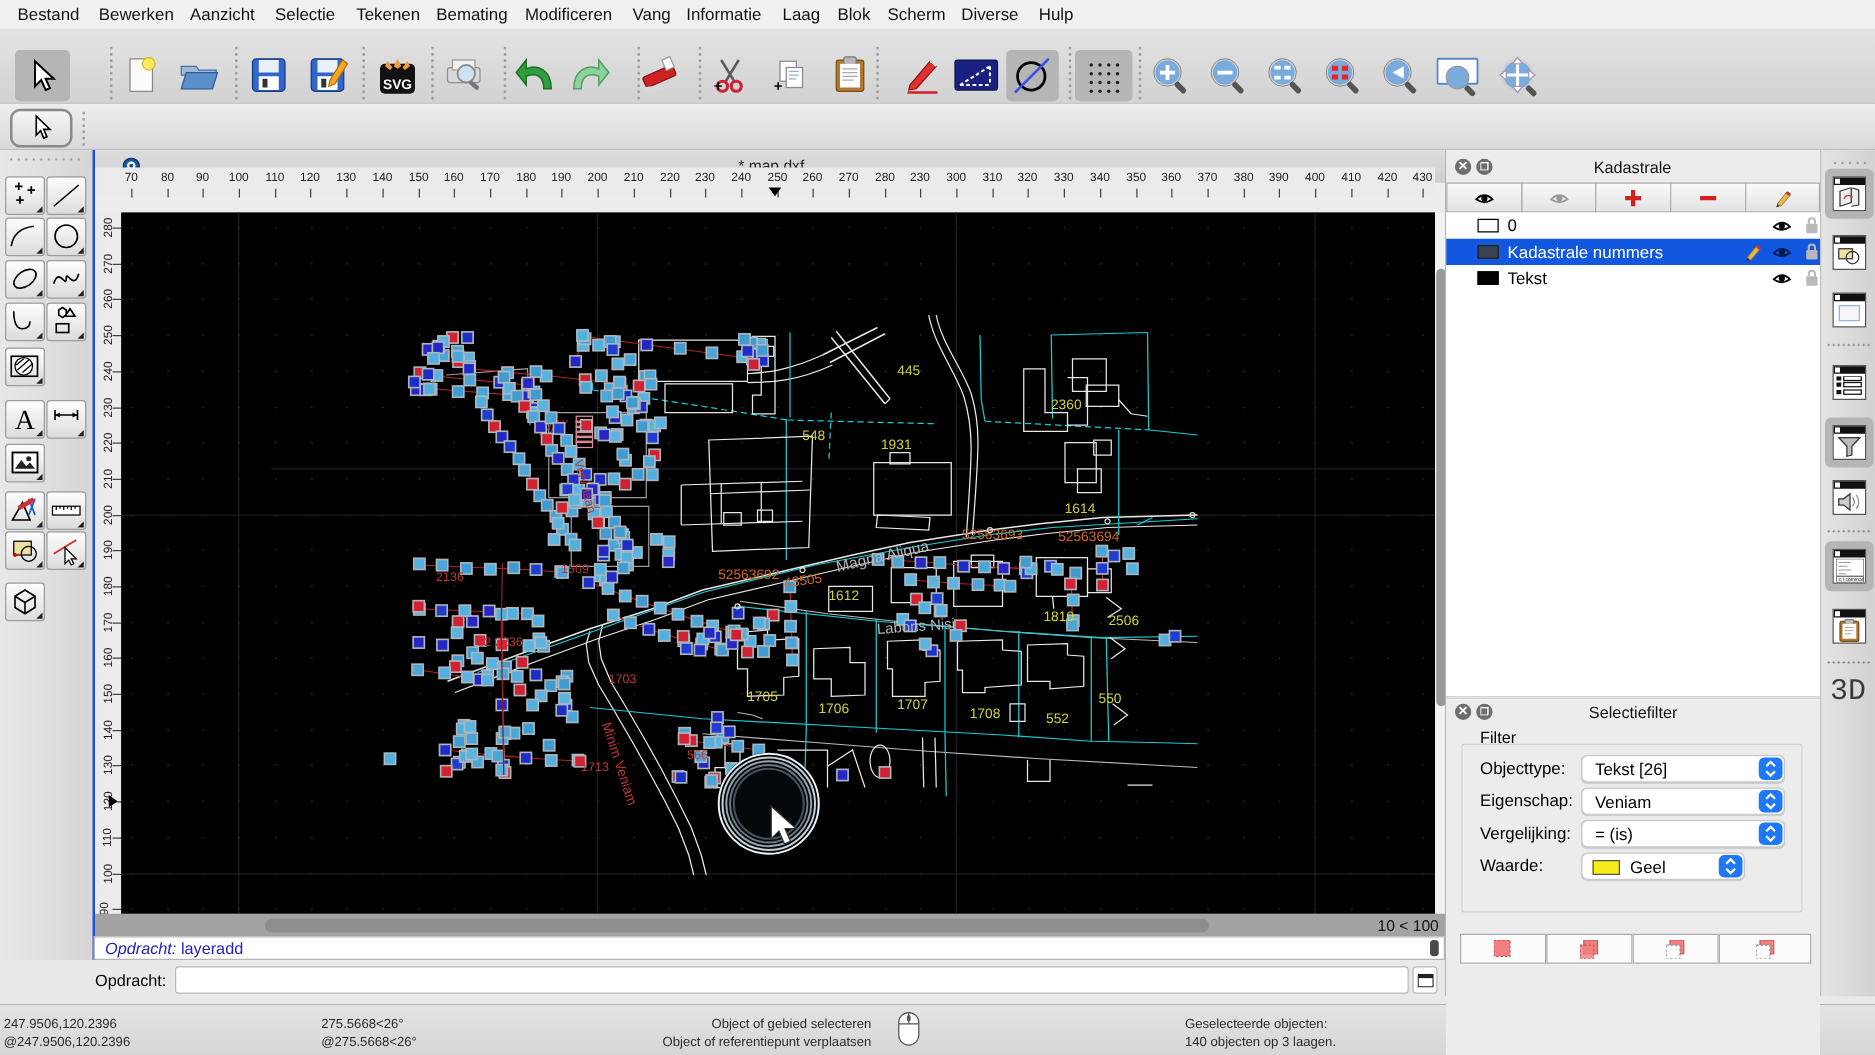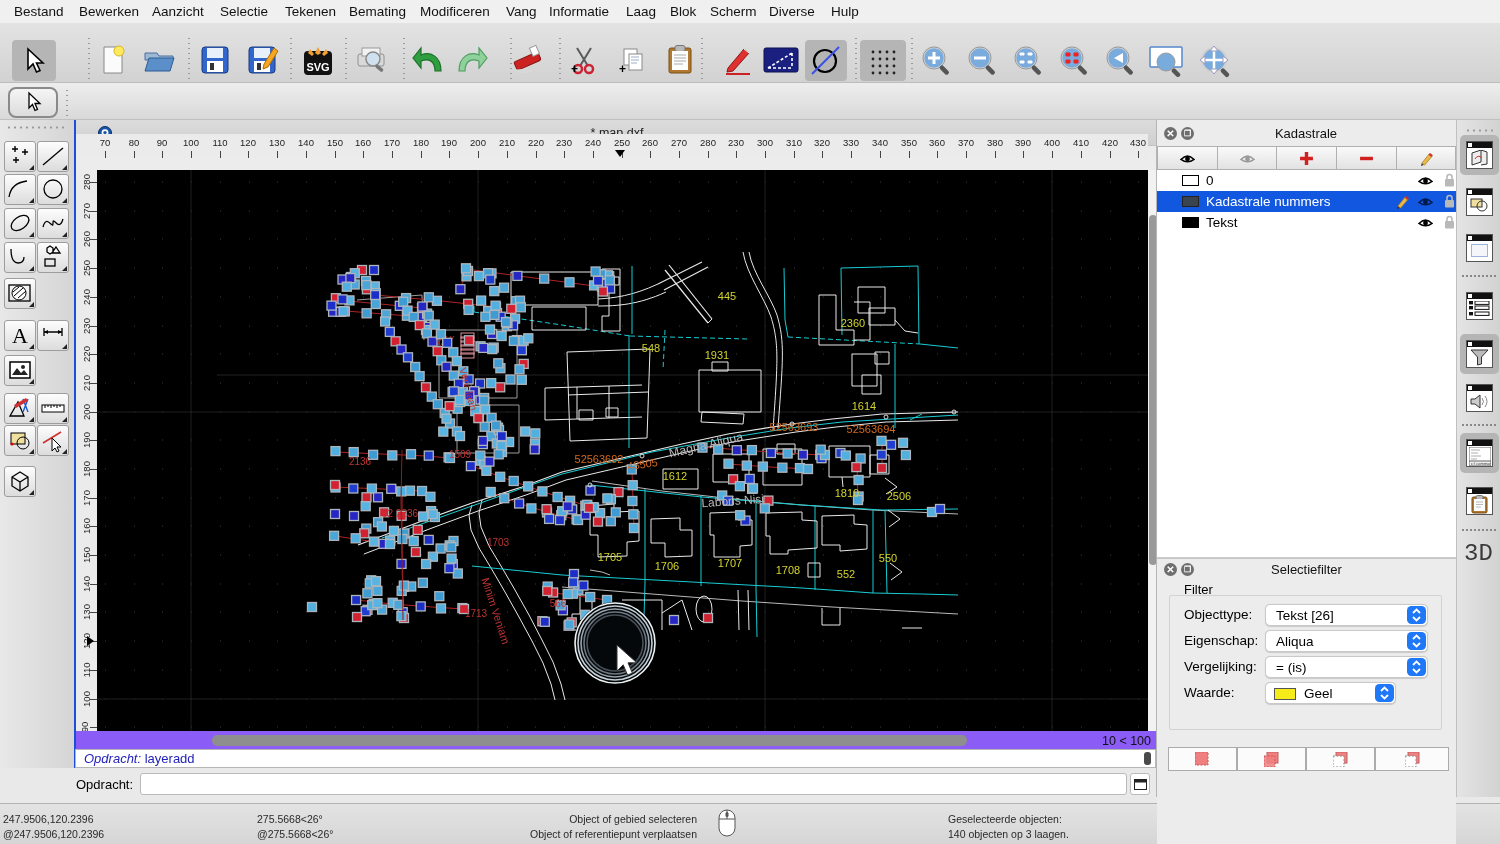--- a/index.html
+++ b/index.html
@@ -12,21 +12,21 @@
 #palette{position:absolute;left:0;top:120px;width:74px;height:677px;background:linear-gradient(90deg,#e8e8e8,#d5d5d5);}
 .pbtn{position:absolute;width:32px;height:31px;background:linear-gradient(#fdfdfd,#dcdcdc);border:1px solid #9d9d9d;border-radius:3px;}
 .pbtn svg{position:absolute;left:1px;top:1px;}
 .corner{position:absolute;right:1px;bottom:1px;width:0;height:0;border-left:5px solid transparent;border-bottom:5px solid #222;}
 #mdi{position:absolute;left:74px;top:120px;width:1082px;height:677px;background:#ececec;border-left:2px solid #1d4ed8;}
 #mdititle{position:absolute;left:0;top:0;width:1082px;height:26px;background:linear-gradient(#dcdcdc,#cfcfcf);border-bottom:1px solid #c2c2c2;}
 #hruler{position:absolute;left:0;top:14px;width:1072px;height:24px;background:#ebebeb;font-size:9.5px;color:#222;}
 #vruler{position:absolute;left:0;top:50px;width:21px;height:561px;background:#ebebeb;font-size:9.5px;color:#222;}
 #canvas{position:absolute;left:21px;top:50px;width:1051px;height:561px;background:#000;}
 #vscroll{position:absolute;left:1072px;top:50px;width:10px;height:561px;background:#f2f2f2;}
-#hscrollrow{position:absolute;left:0;top:611px;width:1082px;height:19px;background:#8b5cf6;}
+#hscrollrow{position:absolute;left:0;top:611px;width:1082px;height:19px;background:#a3a3a3;}
 #cmdhist{position:absolute;left:75px;top:749px;width:1081px;height:19px;background:#fff;border:1px solid #b5b5b5;font-size:13px;}
 #cmdrow{position:absolute;left:0;top:768px;width:1500px;height:35px;background:#e9e9e9;}
 #statusbar{position:absolute;left:0;top:803px;width:1500px;height:41px;background:linear-gradient(#e3e3e3,#d6d6d6);border-top:1px solid #b2b2b2;font-size:10.5px;color:#2a2a2a;}
 #rpanel{position:absolute;left:1156px;top:120px;width:299px;height:677px;background:#ececec;border-left:1px solid #b5b5b5;}
 #dock{position:absolute;left:1456px;top:120px;width:44px;height:677px;background:linear-gradient(90deg,#e4e4e4,#d2d2d2);border-left:1px solid #c0c0c0;}
 .dockbtn{position:absolute;left:9px;width:27px;height:28px;background:#fff;border:1px solid #555;}
 .dockactive{position:absolute;left:3px;width:39px;height:40px;background:#b5b5b5;border-radius:5px;}
 .dtitle{position:absolute;left:0;top:0;width:100%;height:6px;background:#111;}
 .dsq{position:absolute;left:1px;top:1px;width:4px;height:4px;background:#fff;}
 .paneltitle{height:24px;position:relative;background:#ececec;}
@@ -1164,21 +1164,21 @@
       <div class="abs" style="left:12px;top:36px;width:273px;height:135px;border:1px solid #d2d2d2;border-radius:2px"></div>
       <div class="flabel" style="left:27px;top:48px">Objecttype:</div>
       <div class="mselect" style="left:108px;top:45px;width:163px">
         <span class="abs" style="left:10px;top:3px">Tekst [26]</span>
         <div class="stepper"><svg width="19" height="18" viewBox="0 0 19 18">
             <path d="M6 7 l3.5-3.5 3.5 3.5 M6 11 l3.5 3.5 3.5-3.5" fill="none" stroke="#fff" stroke-width="1.8"></path>
           </svg></div>
       </div>
       <div class="flabel" style="left:27px;top:74px">Eigenschap:</div>
       <div class="mselect" style="left:108px;top:71px;width:163px">
-        <span class="abs" style="left:10px;top:3px">Aliqua</span>
+        <span class="abs" style="left:10px;top:3px">Veniam</span>
         <div class="stepper"><svg width="19" height="18" viewBox="0 0 19 18">
             <path d="M6 7 l3.5-3.5 3.5 3.5 M6 11 l3.5 3.5 3.5-3.5" fill="none" stroke="#fff" stroke-width="1.8"></path>
           </svg></div>
       </div>
       <div class="flabel" style="left:27px;top:100px">Vergelijking:</div>
       <div class="mselect" style="left:108px;top:97px;width:163px">
         <span class="abs" style="left:10px;top:3px">= (is)</span>
         <div class="stepper"><svg width="19" height="18" viewBox="0 0 19 18">
             <path d="M6 7 l3.5-3.5 3.5 3.5 M6 11 l3.5 3.5 3.5-3.5" fill="none" stroke="#fff" stroke-width="1.8"></path>
           </svg></div>

